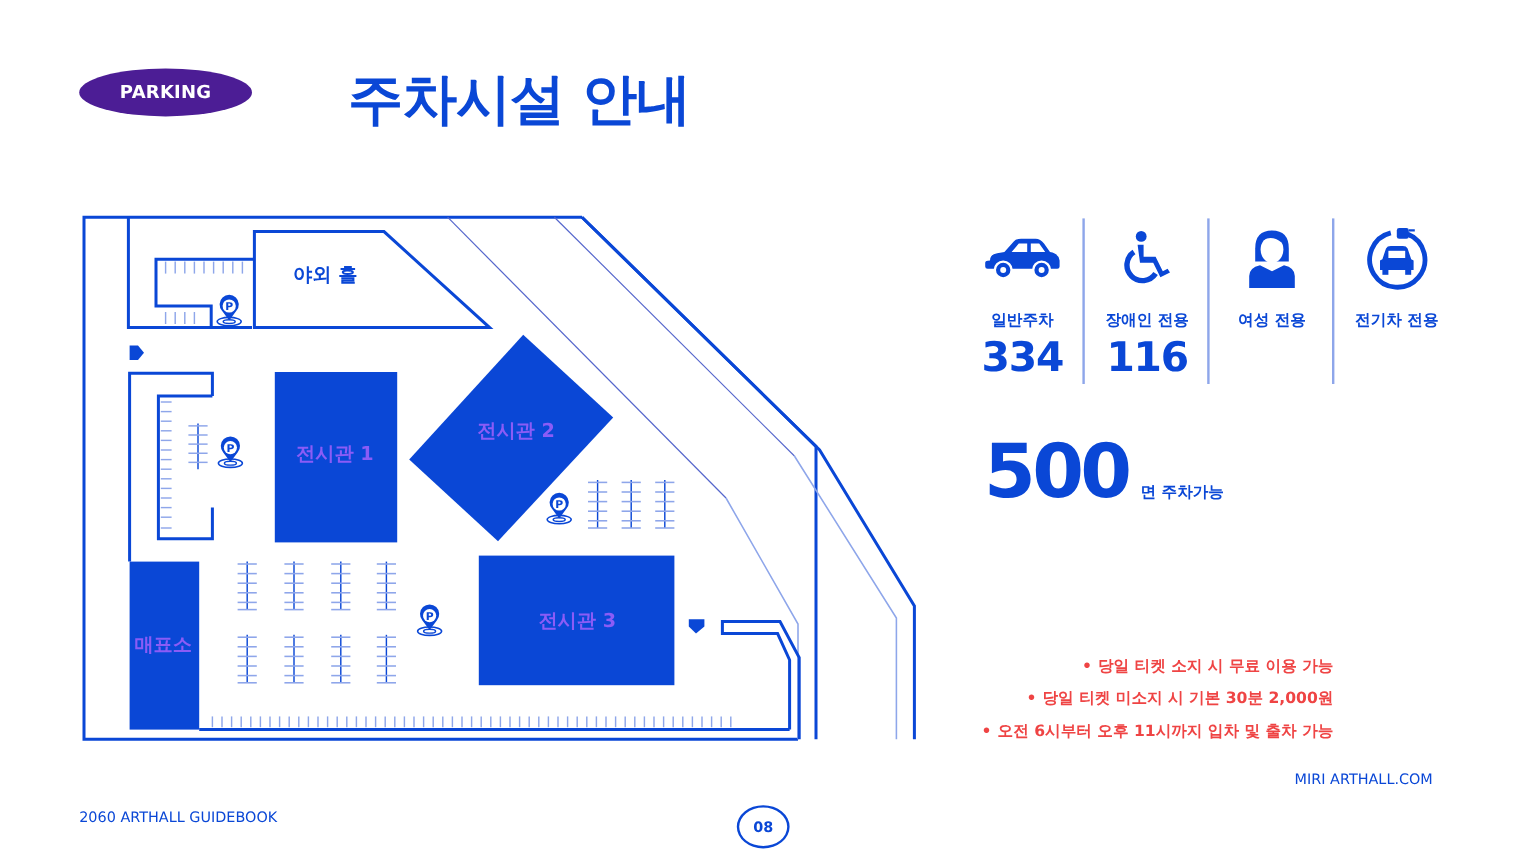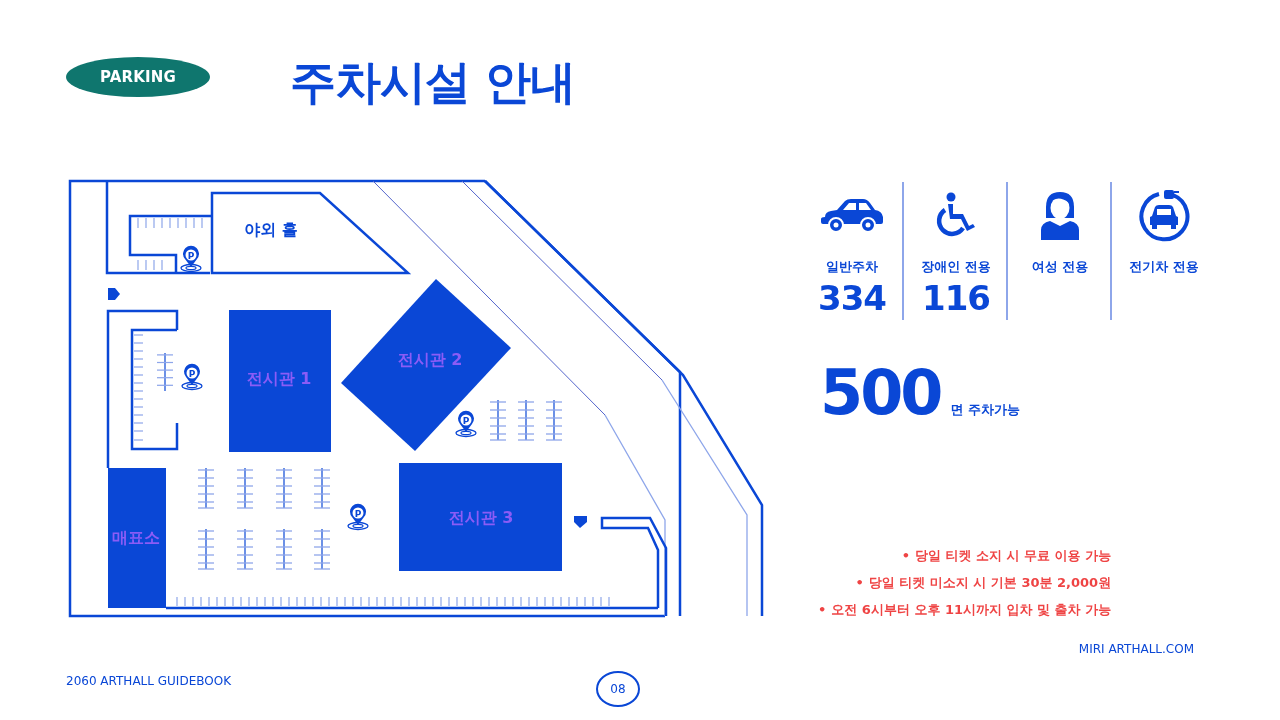--- a/index.html
+++ b/index.html
@@ -1,20 +1,20 @@
 <!DOCTYPE html>
 <html><head>
 <meta charset="utf-8">
 <style>
   * { margin: 0; padding: 0; box-sizing: border-box; }
   html, body { width: 1280px; height: 720px; background: #ffffff; overflow: hidden; }
   body { position: relative; font-family: "DejaVu Sans", "Liberation Sans", sans-serif; color: #0a47d6; }
   .badge {
     position: absolute; left: 66px; top: 57px; width: 144px; height: 40px;
-    background: #0f766e; border-radius: 50%;
+    background: #4c1d95; border-radius: 50%;
     display: flex; align-items: center; justify-content: center;
     color: #ffffff; font-weight: bold; font-size: 15px; letter-spacing: 0.2px;
   }
   .title {
     position: absolute; left: 290px; top: 52px; font-size: 46px; font-weight: bold;
     color: #0a47d6; letter-spacing: -1px; line-height: 60px;
   }
   .map { position: absolute; left: 0; top: 0; width: 800px; height: 640px; }
   .map-label { position: absolute; color: #8b5cf6; font-weight: bold; font-size: 16px; white-space: nowrap; transform: translate(-50%, -50%); }
   .map-label.dark { color: #0a47d6; }
@@ -26,23 +26,23 @@
   .divider { position: absolute; top: 2px; width: 2px; height: 138px; background: #8ea6ea; }
   .total { position: absolute; left: 820px; top: 360px; display: flex; align-items: baseline; }
   .total .num { font-size: 62px; font-weight: bold; color: #0a47d6; letter-spacing: -3px; line-height: 66px; }
   .total .unit { font-size: 13px; font-weight: bold; margin-left: 10px; color: #0a47d6; }
   .notes { position: absolute; left: 818px; top: 546px; }
   .notes li { list-style: none; font-size: 13px; font-weight: bold; color: #ef4444; height: 27px; line-height: 20px; text-align: right; }
   .notes li::before { content: "•"; margin-right: 5px; }
   .footer-left { position: absolute; left: 66px; top: 674px; font-size: 12px; color: #0a47d6; }
   .footer-right { position: absolute; right: 86px; top: 642px; font-size: 12px; color: #0a47d6; }
   .page-num {
-    position: absolute; left: 596px; top: 671px; width: 44px; height: 36px; border: 2px solid #0a47d6;
+    position: absolute; left: 614px; top: 671px; width: 44px; height: 36px; border: 2px solid #0a47d6;
     border-radius: 50%; display: flex; align-items: center; justify-content: center;
-    font-size: 12px; font-weight: normal; color: #0a47d6;
+    font-size: 12px; font-weight: bold; color: #0a47d6;
   }
 </style>
 </head>
 <body>
 
 <div class="badge">
     <span>PARKING</span>
   </div>
 <div class="title">주차시설 안내</div>
 

